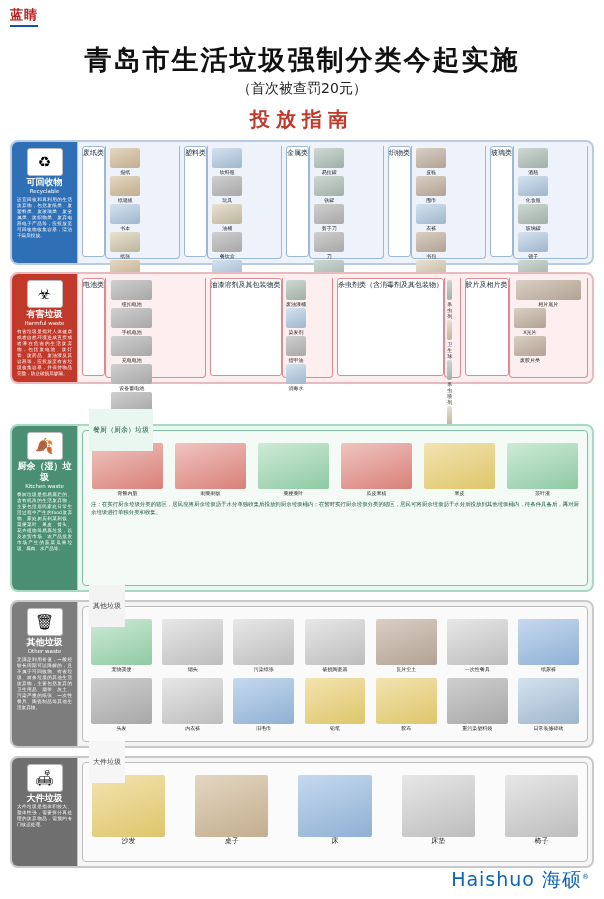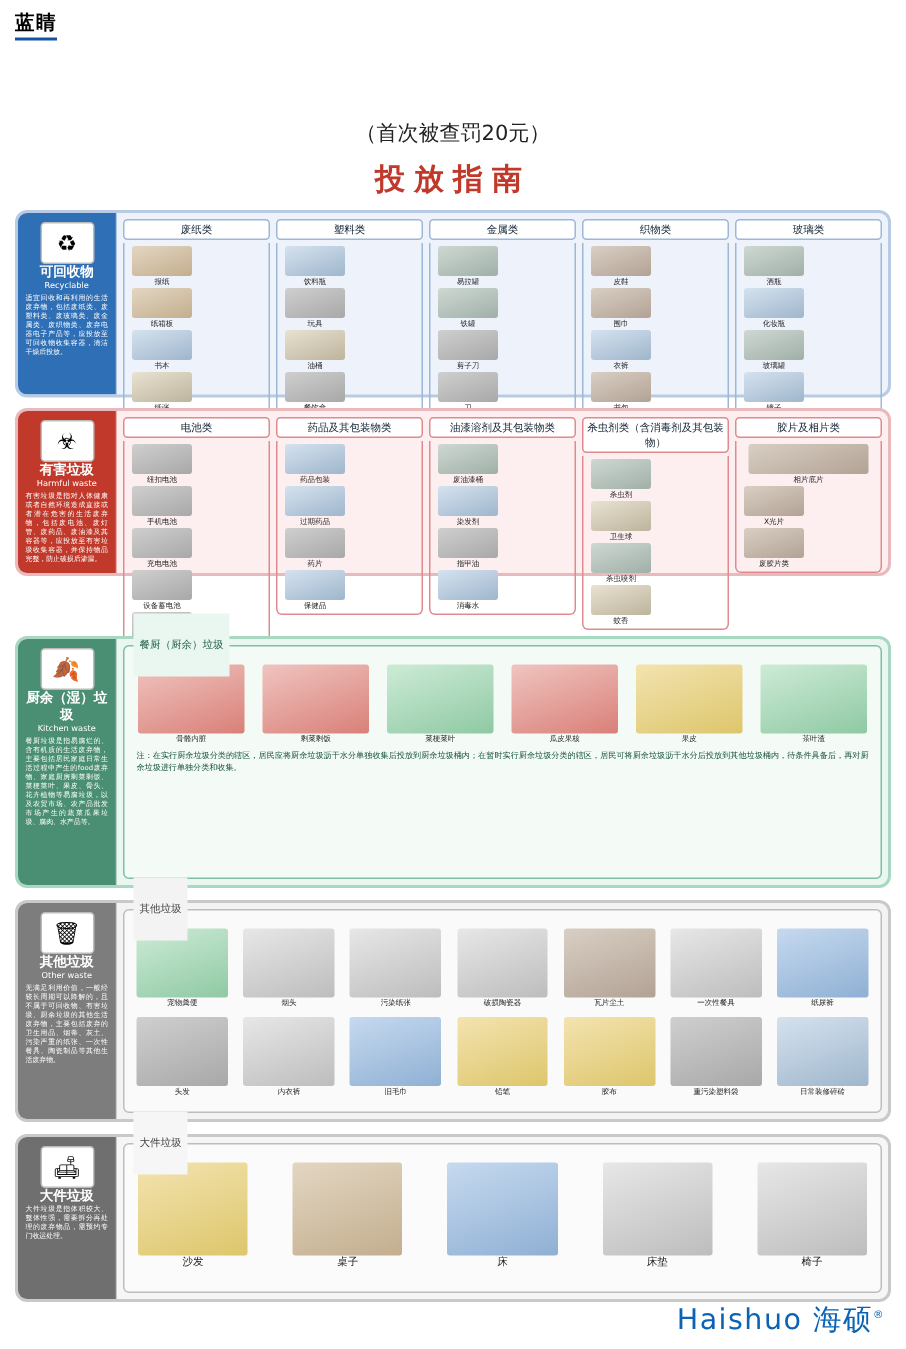--- a/index.html
+++ b/index.html
@@ -8,21 +8,21 @@
     background:#ffffff;
     font-family:"DejaVu Sans","Liberation Sans",sans-serif;
     overflow:hidden;
     position:relative;
   }
   .page{position:relative;width:604px;height:899px;box-sizing:border-box;}
 
   
   .brand{
     position:absolute;left:10px;top:6px;
-    font-size:13px;font-weight:bold;color:#000000;
+    font-size:13px;font-weight:bold;color:#b91c1c;
     letter-spacing:1px;
     border-bottom:2px solid #1554a0;
     padding-bottom:1px;
   }
 
   
   .main-title{
     position:absolute;left:0;right:0;top:42px;
     text-align:center;
     font-size:27px;font-weight:bold;color:#111;
@@ -62,21 +62,21 @@
   .sec-desc{
     font-size:4.6px;line-height:6px;color:#fff;text-align:justify;
     padding:0 2px;
   }
   .sec-body{position:absolute;left:66px;right:0;top:0;bottom:0;padding:4px;box-sizing:border-box;}
 
   
   #sec-recyclable{top:140px;height:125px;background:#eef3fb;border-color:#b9cbe4;}
   #sec-recyclable .sec-left{background:#2f6fb5;}
   .cat-cols{display:flex;gap:4px;height:100%;}
-  .cat-col{flex:1;display:flex;flex-direction:column;}
+  .cat-col{flex:1;display:flex;}
   .cat-head{
     background:#fff;border:1px solid #9db7d6;border-radius:3px;
     font-size:7px;text-align:center;color:#123;padding:1px 0;margin-bottom:2px;
   }
   .cat-bracket{flex:1;border:1px solid #9db7d6;border-top:none;border-radius:0 0 4px 4px;
     padding:2px;display:flex;flex-wrap:wrap;align-content:flex-start;gap:1px;}
   .thumb{width:50%;box-sizing:border-box;text-align:center;}
   .thumb .ph{
     height:20px;margin:0 auto 1px auto;width:88%;
     border-radius:2px;background:#d9d9d9;
@@ -149,20 +149,21 @@
   .ph.b{background:linear-gradient(160deg,#c6d9ef,#8fb0d4);}
   .ph.k{background:linear-gradient(160deg,#e7e7e7,#bdbdbd);}
 </style>
 </head>
 <body>
 
 <div class="page">
 
   <div class="brand">蓝睛</div>
 
+  <div class="main-title">青岛市生活垃圾强制分类今起实施</div>
   <div class="sub-title">（首次被查罚20元）</div>
   <div class="guide-title">投放指南</div>
 
   <div class="section" id="sec-recyclable">
     <div class="sec-left">
       <div class="sec-badge">♻</div>
       <div class="sec-name">可回收物</div>
       <div class="sec-name-en">Recyclable</div>
       <div class="sec-desc">适宜回收和再利用的生活废弃物，包括废纸类、废塑料类、废玻璃类、废金属类、废织物类、废弃电器电子产品等，应投放至可回收物收集容器，清洁干燥后投放。</div>
     </div>
@@ -349,41 +350,20 @@
                 <div class="ph i0"></div>
                 <span class="cap">铅酸电池</span>
               </div>
             <div class="thumb">
                 <div class="ph i0"></div>
                 <span class="cap">锂电池</span>
               </div>
           </div>
         </div>
         <div class="cat-col">
-          <div class="cat-head">药品及其包装物类</div>
-          <div class="cat-bracket">
-            <div class="thumb">
-                <div class="ph i2"></div>
-                <span class="cap">药品包装</span>
-              </div>
-            <div class="thumb">
-                <div class="ph i2"></div>
-                <span class="cap">过期药品</span>
-              </div>
-            <div class="thumb">
-                <div class="ph i0"></div>
-                <span class="cap">药片</span>
-              </div>
-            <div class="thumb">
-                <div class="ph i2"></div>
-                <span class="cap">保健品</span>
-              </div>
-          </div>
-        </div>
-        <div class="cat-col">
           <div class="cat-head">油漆溶剂及其包装物类</div>
           <div class="cat-bracket">
             <div class="thumb">
                 <div class="ph i5"></div>
                 <span class="cap">废油漆桶</span>
               </div>
             <div class="thumb">
                 <div class="ph i2"></div>
                 <span class="cap">染发剂</span>
               </div>

